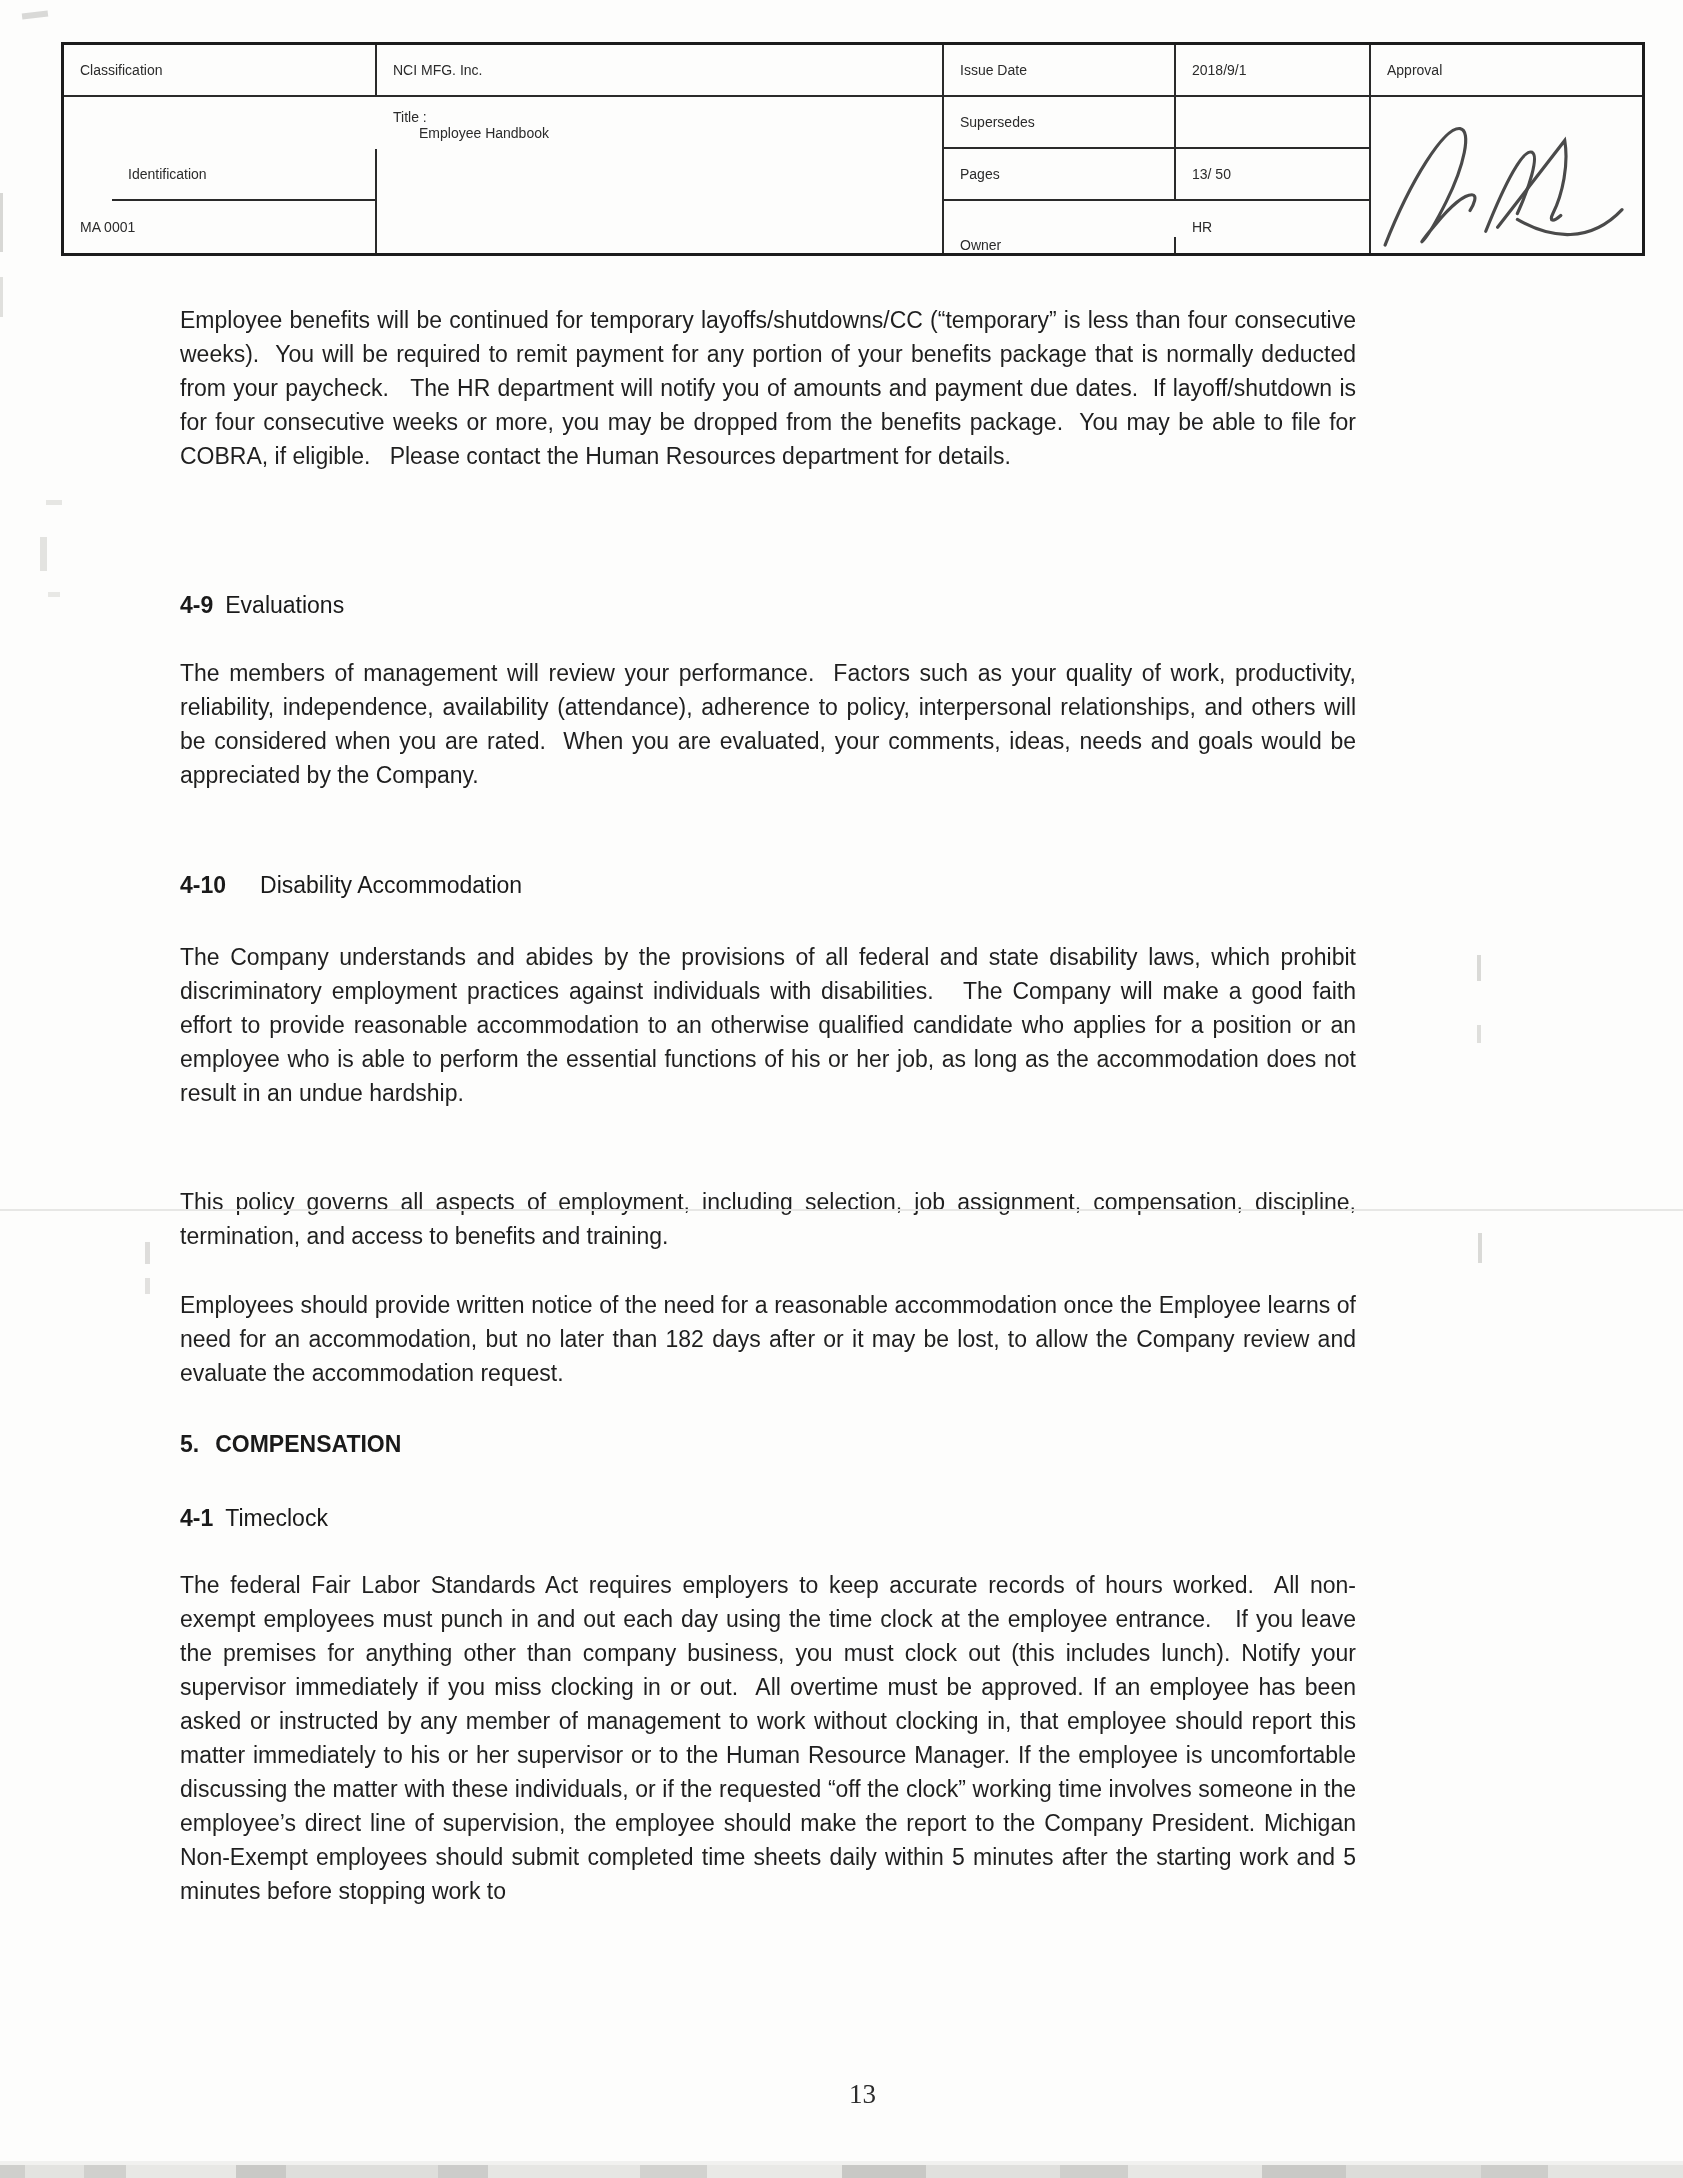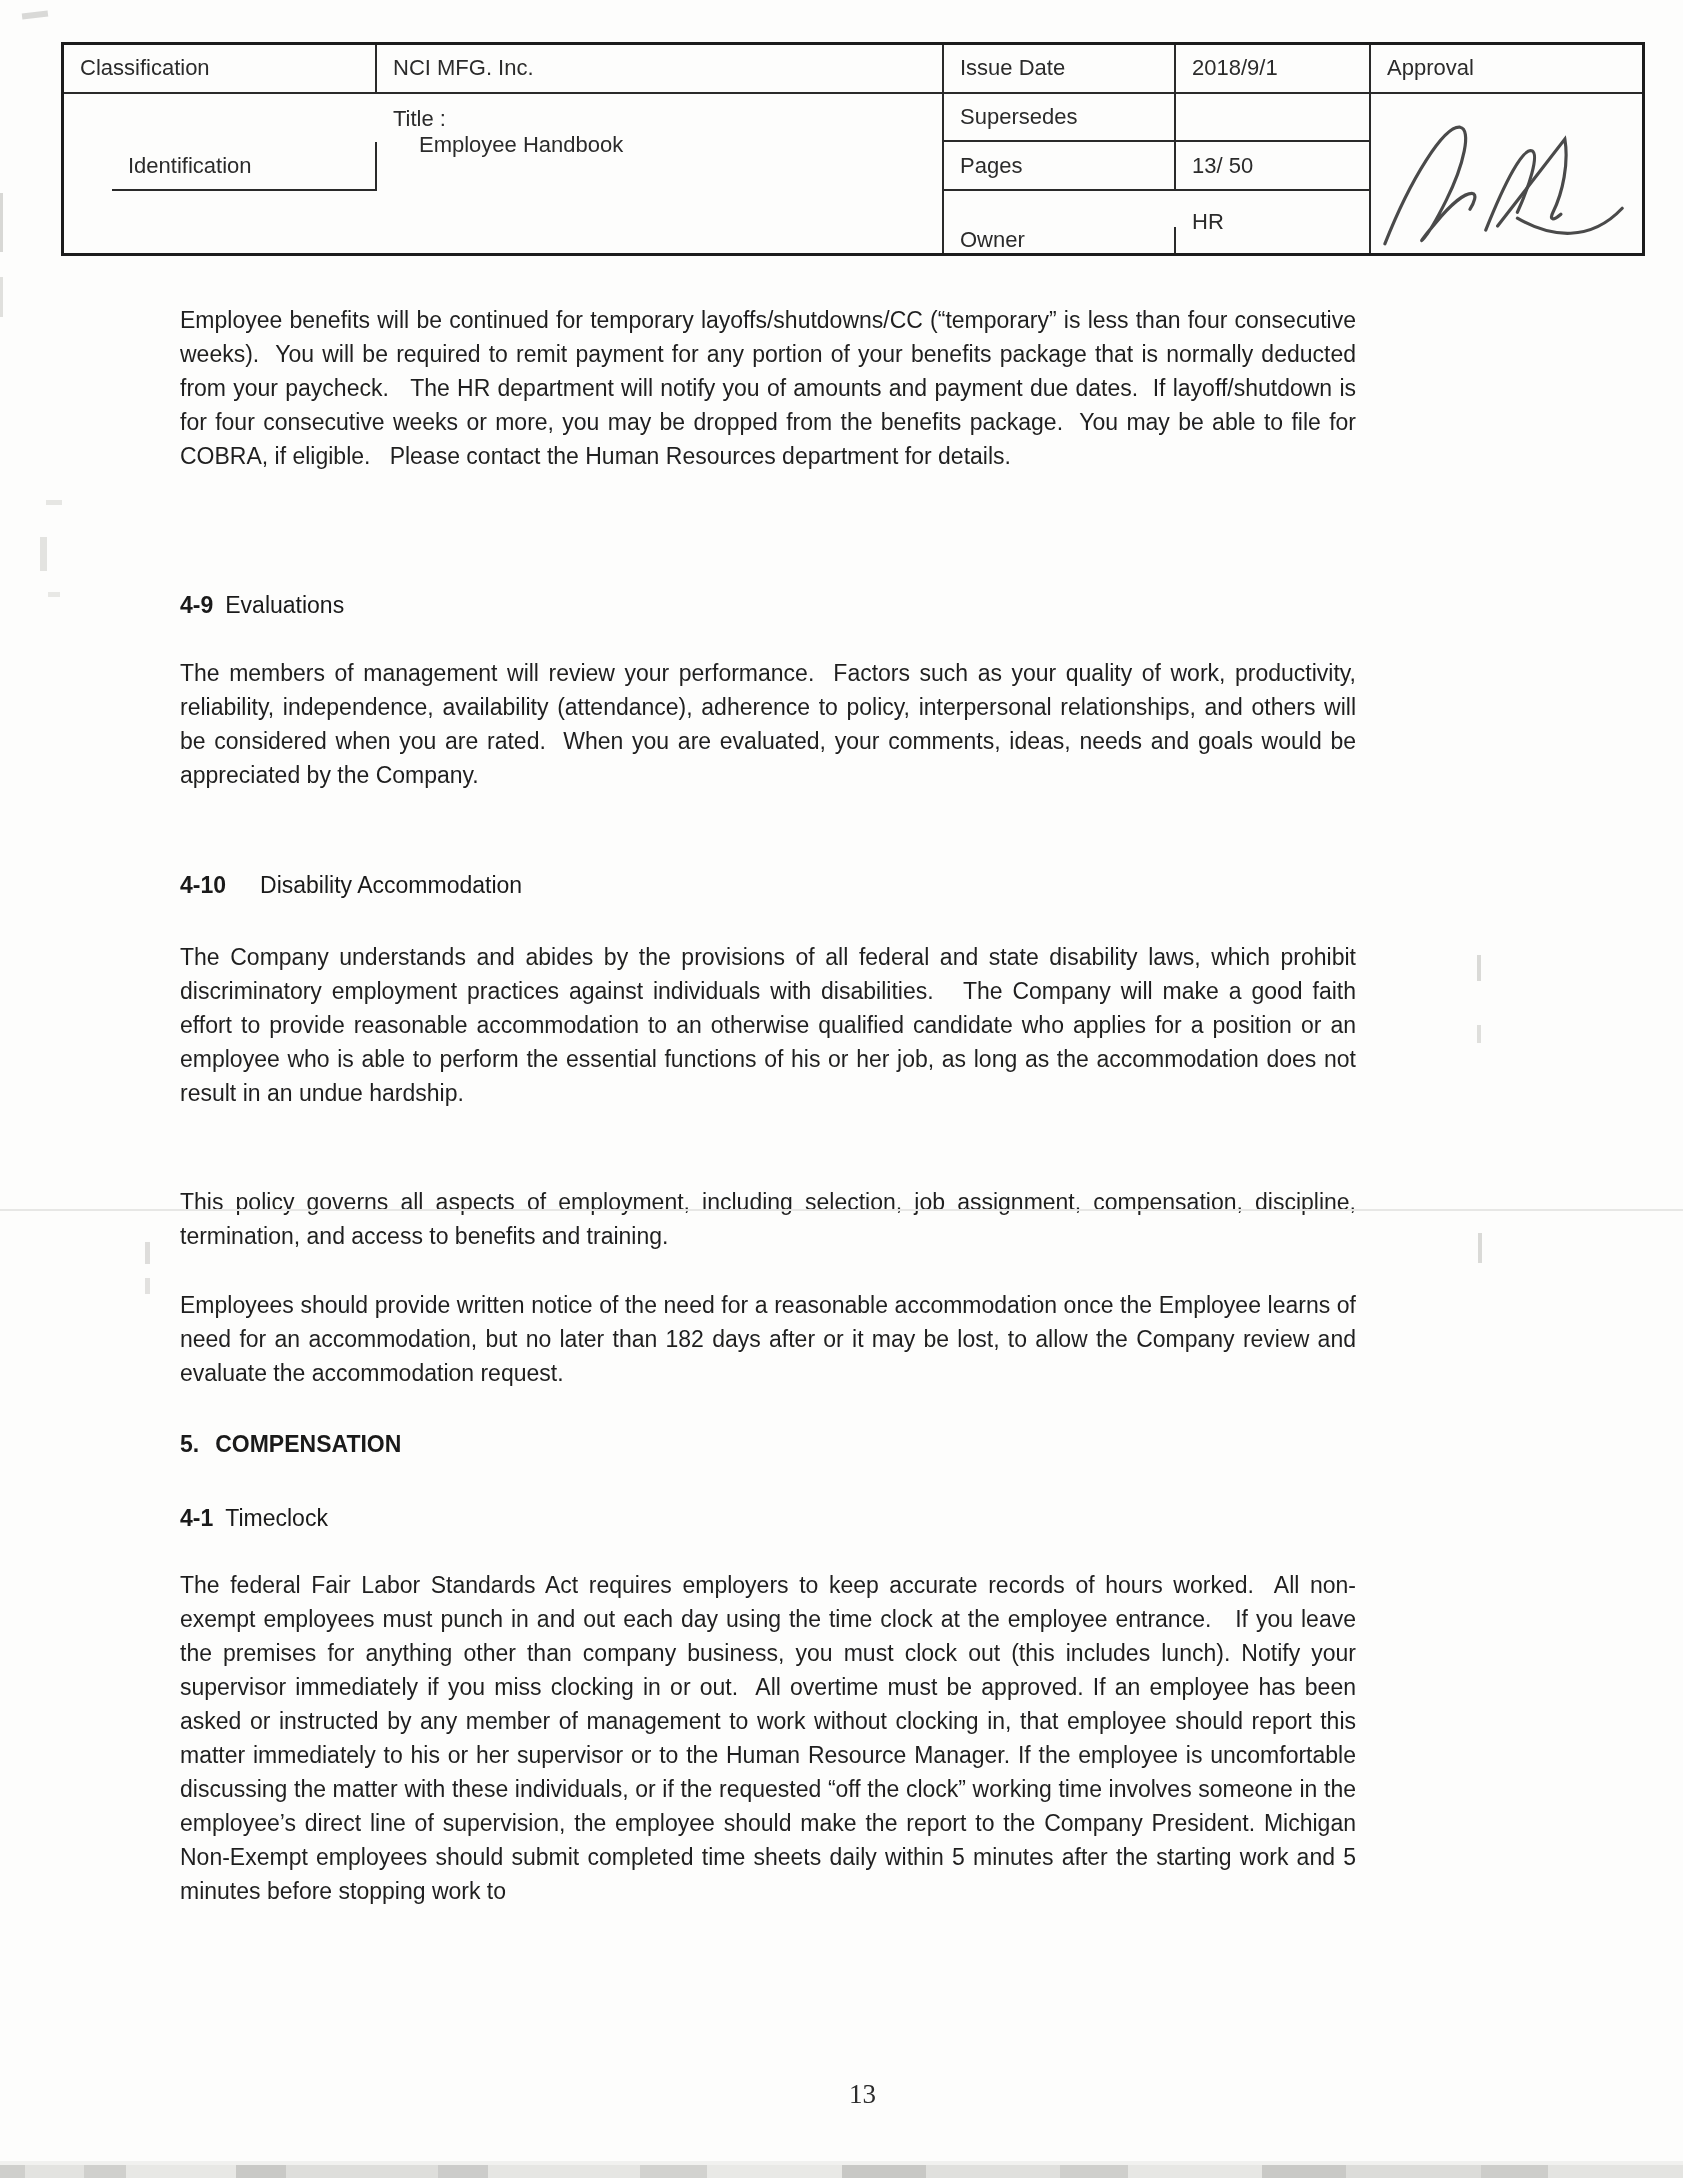--- a/index.html
+++ b/index.html
@@ -10,21 +10,21 @@
   
   .header-table{
     position:absolute;left:61px;top:42px;width:1584px;height:214px;
     display:grid;grid-template-columns:313px 567px 232px 195px 1fr;
     grid-template-rows:repeat(4,1fr);
     border:3px solid #1c1c1c;box-sizing:border-box;background:#fdfdfc;
   }
   .cell{
     border-right:2px solid #2a2a2a;border-bottom:2px solid #2a2a2a;
     display:flex;align-items:center;padding-left:16px;
-    font-size:22px;color:#2b2b2b;box-sizing:border-box;white-space:pre;
+    font-size:14px;color:#2b2b2b;box-sizing:border-box;white-space:pre;
   }
   .no-b{border-bottom:none;}
   .no-r{border-right:none;}
   .c-title{grid-column:2;grid-row:2 / span 3;align-items:flex-start;padding-top:12px;border-bottom:none;flex-direction:column;}
   .c-sig{grid-column:5;grid-row:2 / span 3;border-right:none;border-bottom:none;position:relative;padding:0;}
   .c-sig svg{position:absolute;inset:0;width:100%;height:100%;}
   .gap-title{margin-left:26px;}
   
   .para{
     position:absolute;left:180px;width:1176px;margin:0;
@@ -82,20 +82,21 @@
           <path d="M128,132 L196,44 C200,68 194,98 184,118 C180,126 184,127 192,120"></path>
           <path d="M148,124 C182,144 222,148 254,114"></path>
         </g>
       </svg>
     </div>
 
     <div class="cell" style="grid-column:1;grid-row:3;margin-left:48px;">Identification</div>
     <div class="cell" style="grid-column:3;grid-row:3;">Pages</div>
     <div class="cell" style="grid-column:4;grid-row:3;">13/ 50</div>
 
+    <div class="cell no-b" style="grid-column:1;grid-row:4;">MA 0001</div>
     <div class="cell no-b" style="grid-column:3;grid-row:4;margin-top:36px;">Owner</div>
     <div class="cell no-b" style="grid-column:4;grid-row:4;">HR</div>
   </div>
 
   <p class="para" style="top:303px;">Employee benefits will be continued for temporary layoffs/shutdowns/CC (“temporary” is less than four consecutive weeks).  You will be required to remit payment for any portion of your benefits package that is normally deducted from your paycheck.   The HR department will notify you of amounts and payment due dates.  If layoff/shutdown is for four consecutive weeks or more, you may be dropped from the benefits package.  You may be able to file for COBRA, if eligible.   Please contact the Human Resources department for details.</p>
 
   <h3 class="h" style="top:588px;"><span class="b">4-9</span><span class="g12">Evaluations</span></h3>
 
   <p class="para" style="top:656px;">The members of management will review your performance.  Factors such as your quality of work, productivity, reliability, independence, availability (attendance), adherence to policy, interpersonal relationships, and others will be considered when you are rated.  When you are evaluated, your comments, ideas, needs and goals would be appreciated by the Company.</p>
 

